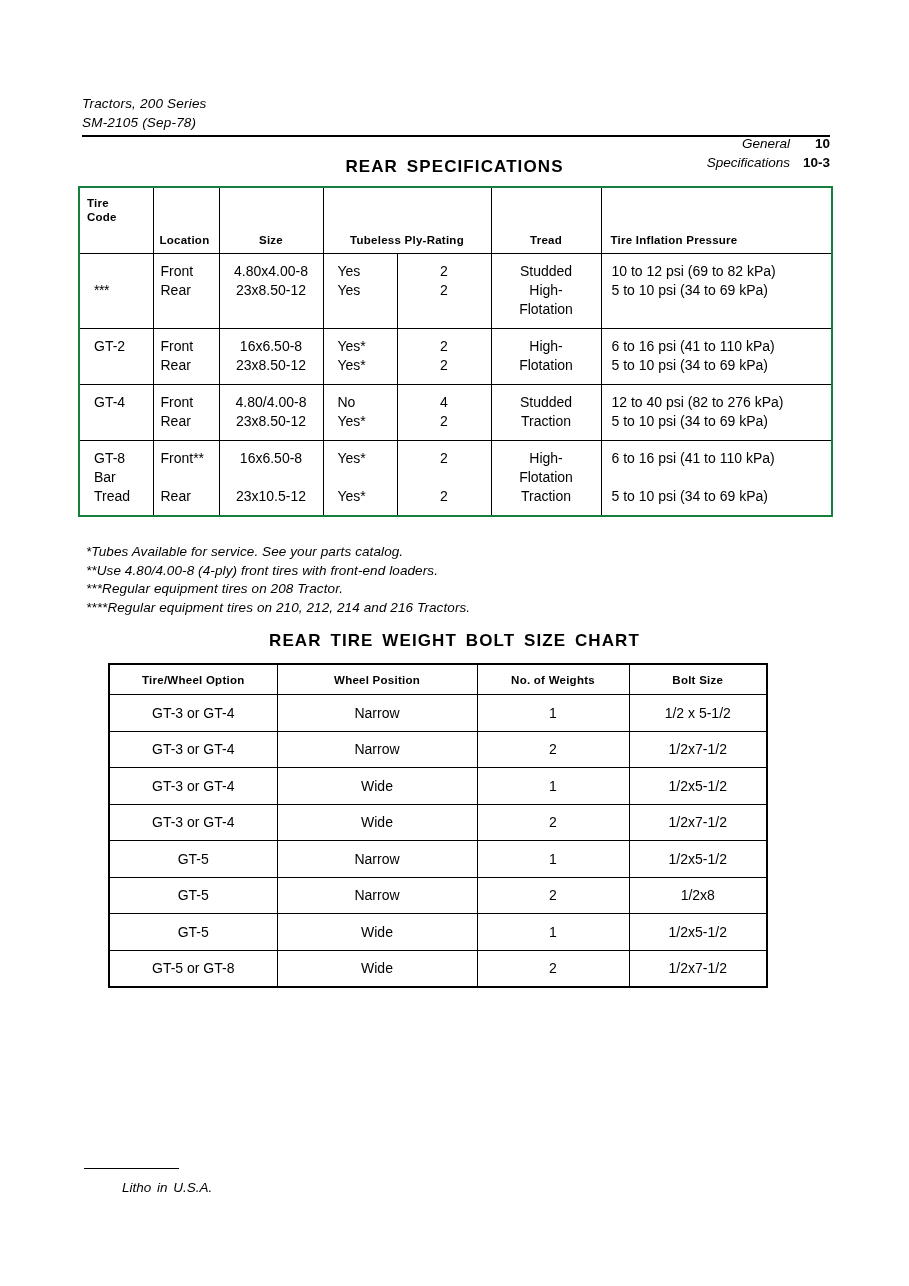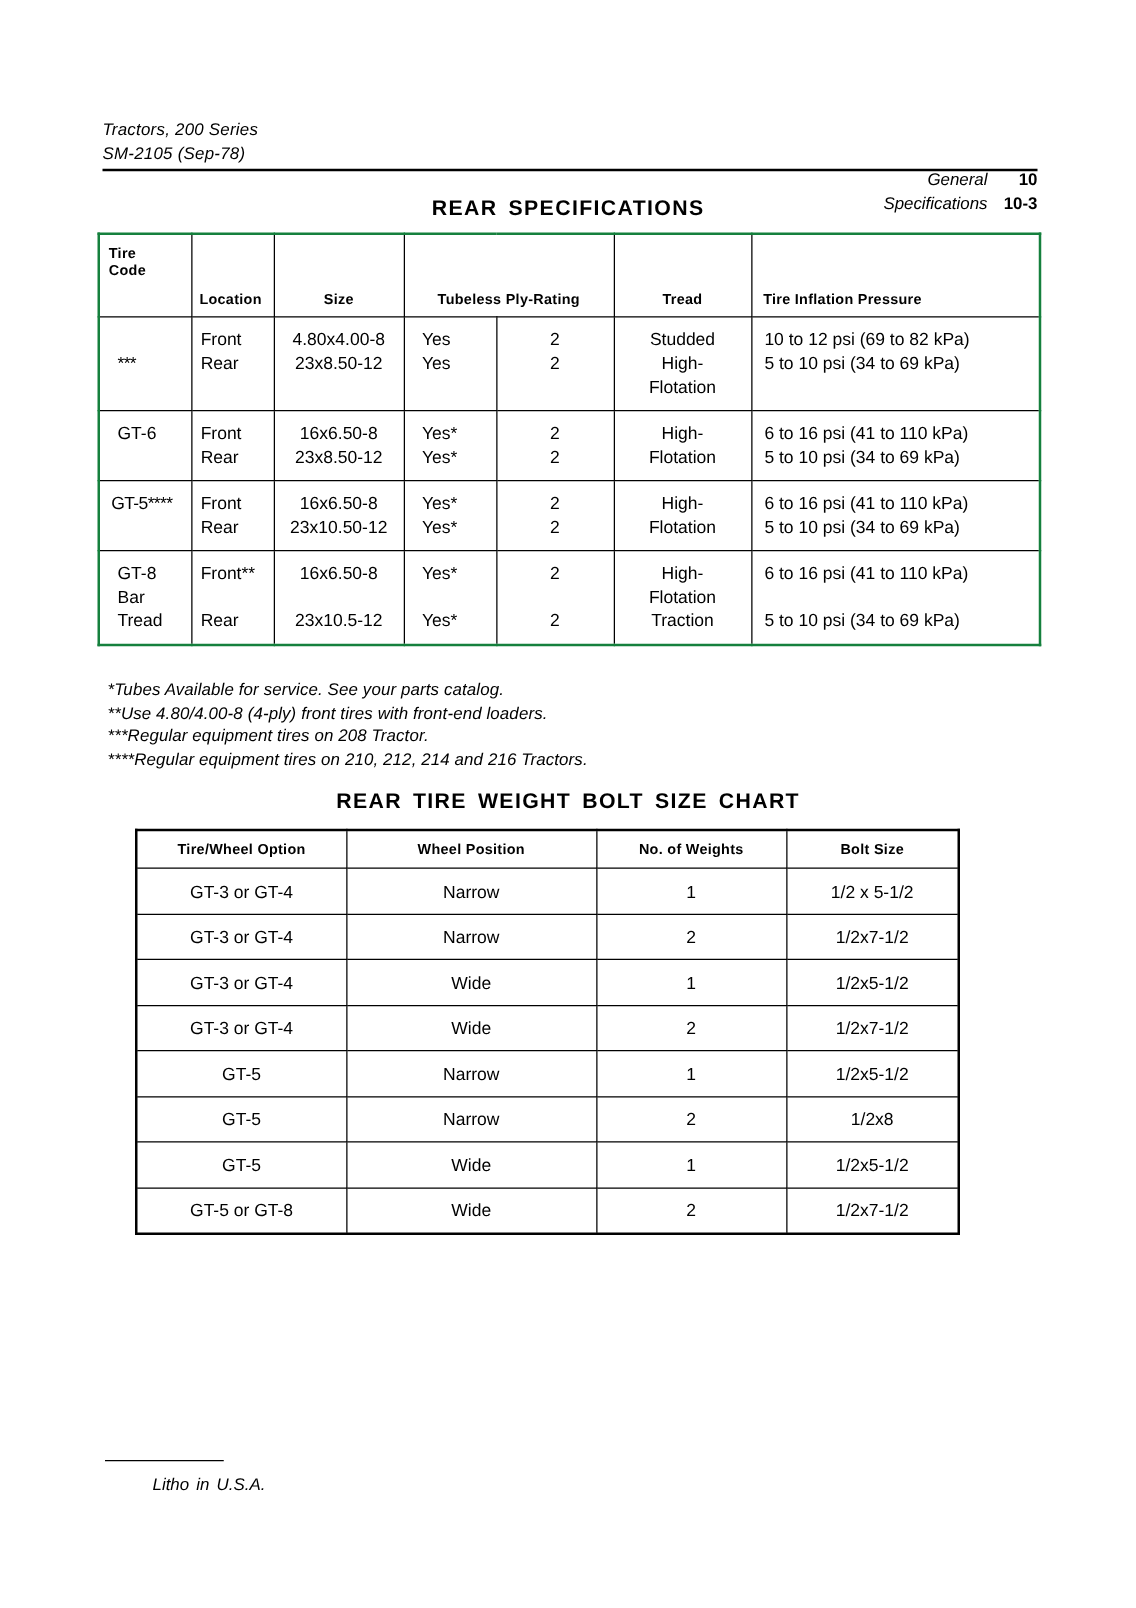--- a/index.html
+++ b/index.html
@@ -248,47 +248,47 @@
 Yes</td>
       <td class="c-ply" style="white-space:pre-line">2
 2</td>
       <td class="c-tread" style="white-space:pre-line">Studded
 High-
 Flotation</td>
       <td class="c-press" style="white-space:pre-line">10 to 12 psi (69 to 82 kPa)
 5 to 10 psi (34 to 69 kPa)</td>
     </tr>
     <tr>
-      <td class="c-code">GT-6</td>
+      <td class="c-code">GT-2</td>
       <td class="c-loc" style="white-space:pre-line">Front
 Rear</td>
       <td class="c-size" style="white-space:pre-line">16x6.50-8
 23x8.50-12</td>
       <td class="c-tube" style="white-space:pre-line">Yes*
 Yes*</td>
       <td class="c-ply" style="white-space:pre-line">2
 2</td>
       <td class="c-tread" style="white-space:pre-line">High-
 Flotation</td>
       <td class="c-press" style="white-space:pre-line">6 to 16 psi (41 to 110 kPa)
 5 to 10 psi (34 to 69 kPa)</td>
     </tr>
     <tr>
-      <td class="c-code ast" style="padding-left:9px">GT-5****</td>
+      <td class="c-code">GT-4</td>
       <td class="c-loc" style="white-space:pre-line">Front
 Rear</td>
-      <td class="c-size" style="white-space:pre-line">16x6.50-8
-23x10.50-12</td>
-      <td class="c-tube" style="white-space:pre-line">Yes*
+      <td class="c-size" style="white-space:pre-line">4.80/4.00-8
+23x8.50-12</td>
+      <td class="c-tube" style="white-space:pre-line">No
 Yes*</td>
-      <td class="c-ply" style="white-space:pre-line">2
+      <td class="c-ply" style="white-space:pre-line">4
 2</td>
-      <td class="c-tread" style="white-space:pre-line">High-
-Flotation</td>
-      <td class="c-press" style="white-space:pre-line">6 to 16 psi (41 to 110 kPa)
+      <td class="c-tread" style="white-space:pre-line">Studded
+Traction</td>
+      <td class="c-press" style="white-space:pre-line">12 to 40 psi (82 to 276 kPa)
 5 to 10 psi (34 to 69 kPa)</td>
     </tr>
     <tr>
       <td class="c-code" style="white-space:pre-line">GT-8
 Bar
 Tread</td>
       <td class="c-loc" style="white-space:pre-line">Front**
 
 Rear</td>
       <td class="c-size" style="white-space:pre-line">16x6.50-8

